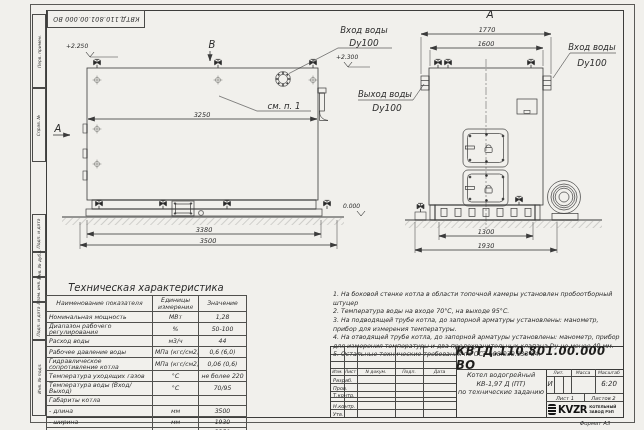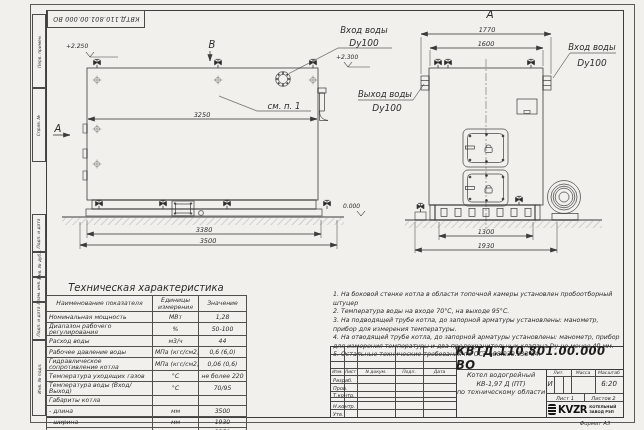--- a/index.html
+++ b/index.html
@@ -413,21 +413,21 @@
     <div class="tbt" style="left:2px;top:55.5px;font-size:5px">Н.контр.</div>
     <div class="tbt" style="left:2px;top:63.5px;font-size:5px">Утв.</div>
 
     <div class="hl hv" style="left:125px;top:22px;width:167px"></div>
     <div class="docnum">КВТД.110.801.00.000 ВО</div>
 
     <div class="vl hv" style="left:215px;top:22px;height:48px"></div>
     <div class="pname">
       <div>Котел водогрейный</div>
       <div>КВ-1,97 Д (ПТ)</div>
-      <div>по техническому области</div>
+      <div>по технические заданию</div>
     </div>
 
     <div class="hl" style="left:215px;top:29px;width:77px"></div>
     <div class="hl" style="left:215px;top:46px;width:77px"></div>
     <div class="hl" style="left:215px;top:54px;width:77px"></div>
     <div class="vl" style="left:240px;top:22px;height:24px"></div>
     <div class="vl" style="left:264px;top:22px;height:24px"></div>
     <div class="vl" style="left:223.3px;top:29px;height:17px"></div>
     <div class="vl" style="left:231.6px;top:29px;height:17px"></div>
     <div class="vl" style="left:253px;top:46px;height:8px"></div>

